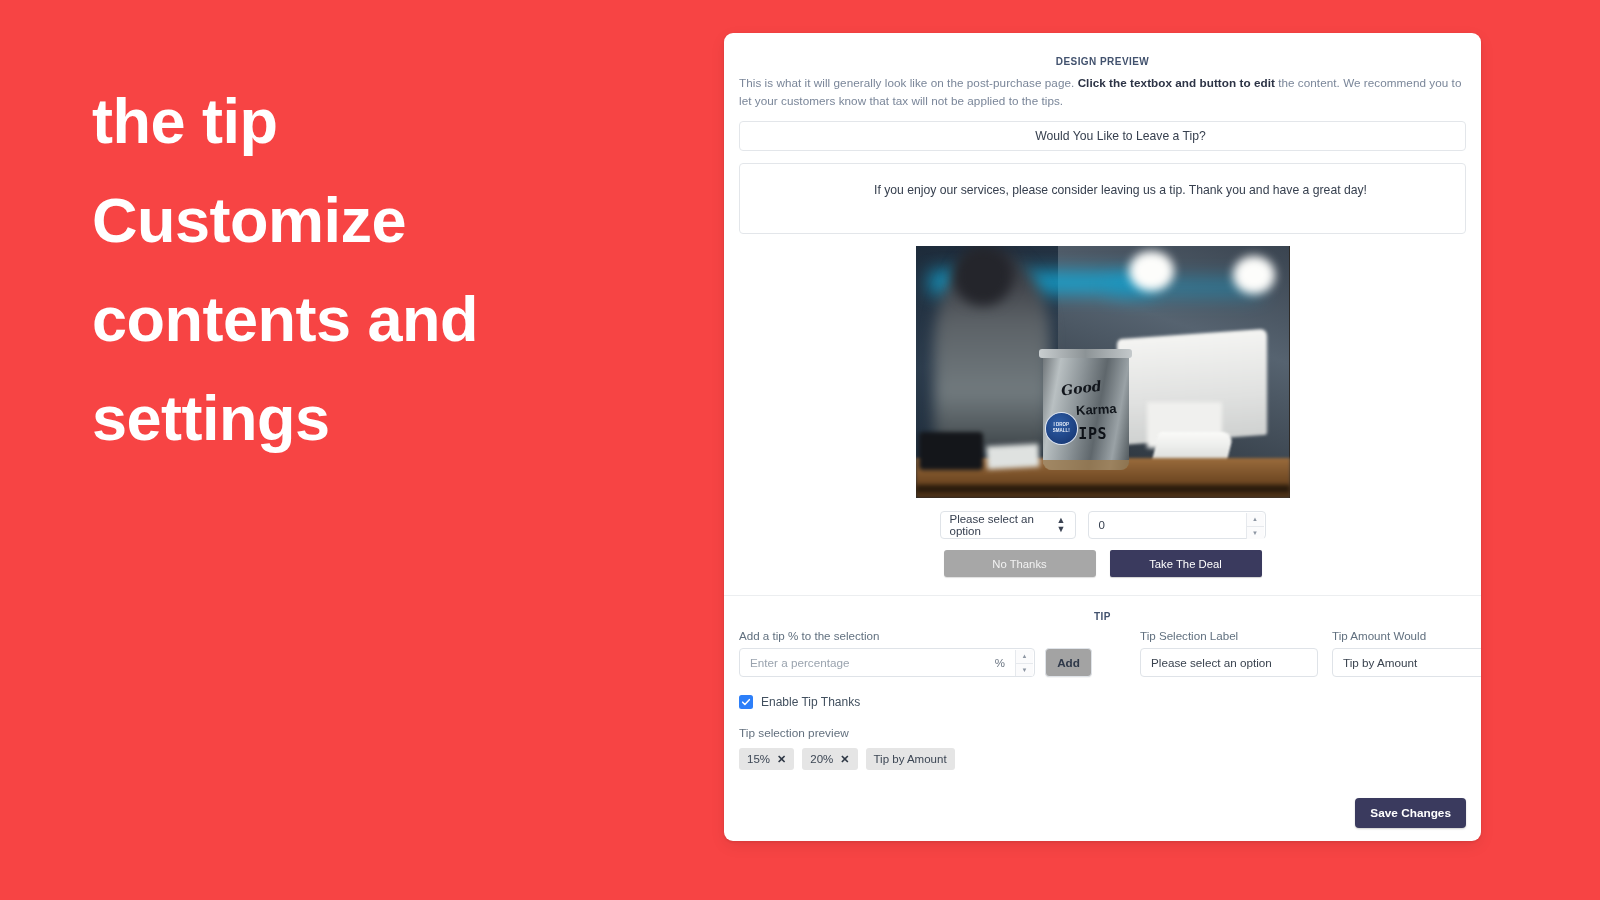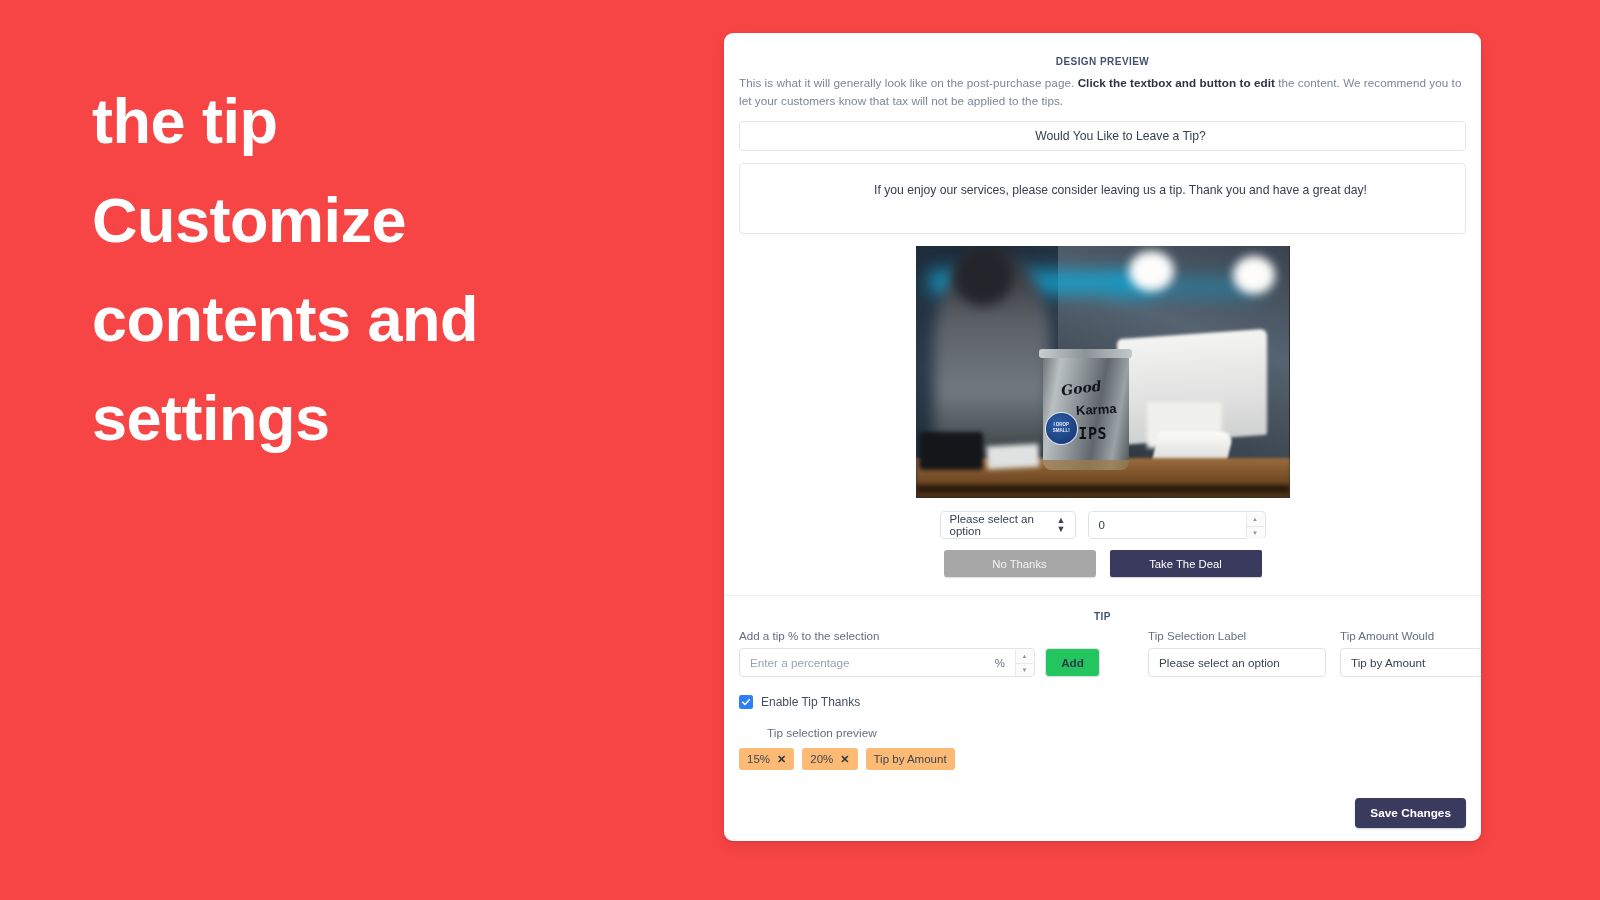--- a/index.html
+++ b/index.html
@@ -328,25 +328,25 @@
     display: flex; align-items: center;
     padding-left: 10px;
     position: relative;
   }
   .pct-ph { font-size: 11.7px; color: #9aa3ae; }
   .pct-sign {
     position: absolute; right: 29px;
     font-size: 11.5px; color: #6c7683;
   }
   .add-btn {
-    width: 55px; height: 29px;
+    width: 47px; height: 29px;
     margin-left: 10px;
     border: 1px solid #dfe3e8;
     border-radius: 4px;
-    background: #22c55e;
+    background: #a3a3a3;
     display: flex; align-items: center; justify-content: center;
     font-size: 11.7px; font-weight: bold; color: #2e3849;
     box-shadow: 0 1px 0 rgba(0,0,0,0.04);
   }
   .tsl-col { margin-left: 48px; }
   .tal-col { margin-left: 14px; }
   .text-input {
     height: 29px;
     border: 1px solid #dfe3e8;
     border-radius: 4px;
@@ -369,28 +369,27 @@
     background: #2d7ff9;
     border-radius: 2.5px;
     display: flex; align-items: center; justify-content: center;
   }
   .cb svg { display: block; }
   .cb-label { font-size: 12px; color: #42505f; }
 
   .preview-label {
     font-size: 11.8px; color: #63707e;
     margin-top: 17px;
-    margin-left: 28px;
   }
   .pill-row {
     display: flex; gap: 8px; margin-top: 8px;
   }
   .pill {
     height: 22px;
-    background: #fdba74;
+    background: #e5e5e5;
     border-radius: 3px;
     display: flex; align-items: center;
     padding: 0 8px;
     gap: 7px;
     font-size: 11.5px;
     color: #3c4654;
   }
   .pill .x { font-size: 11px; color: #2f3845; font-weight: bold; }
 
   .save-row {

